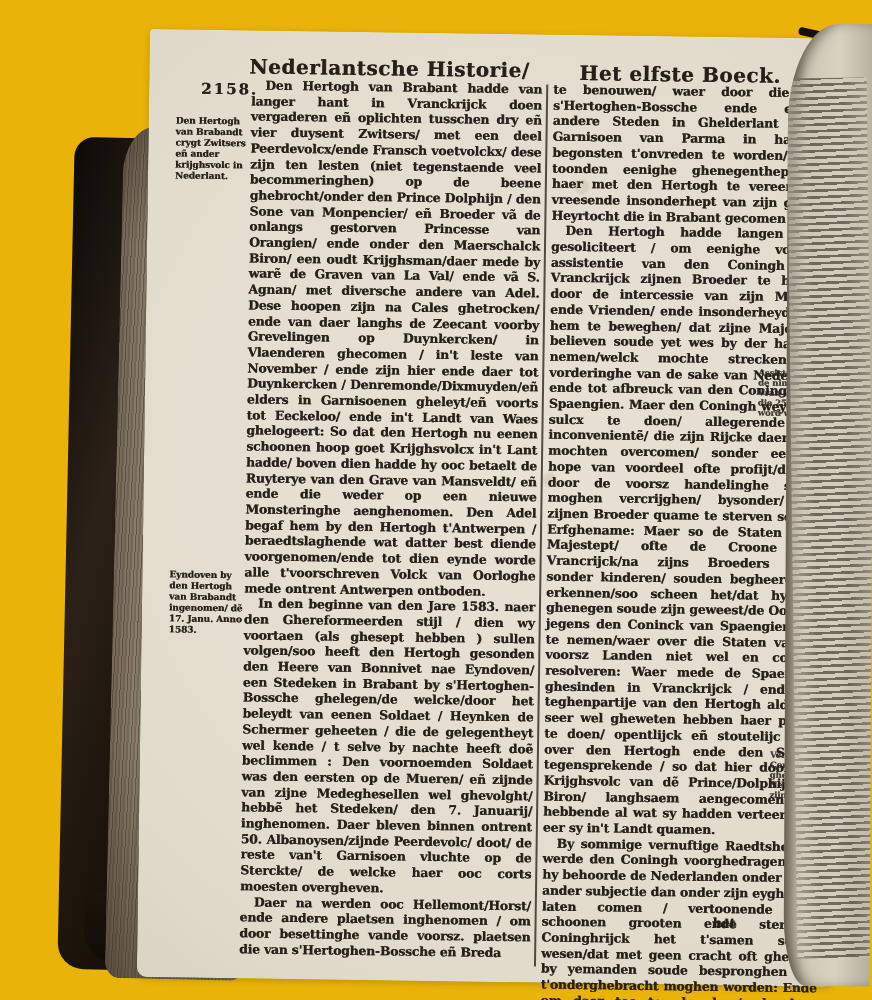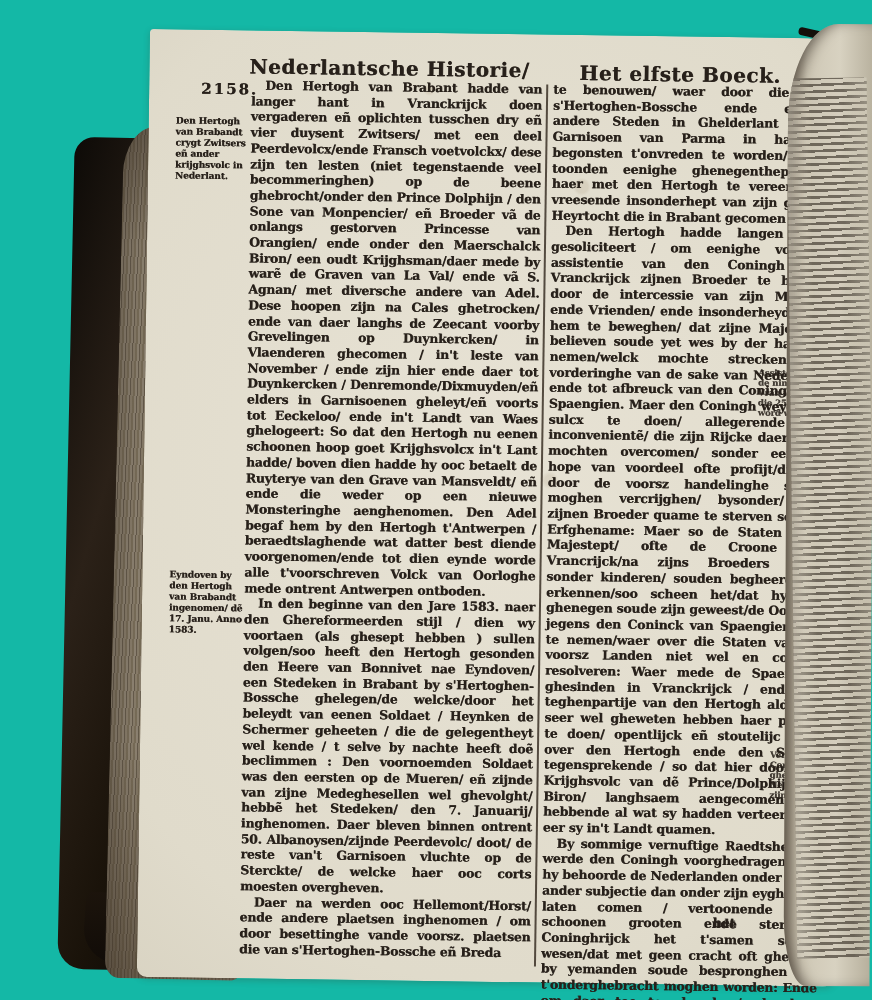--- a/index.html
+++ b/index.html
@@ -1,16 +1,16 @@
 <!DOCTYPE html>
 <html><head>
 <meta charset="utf-8">
 <style>
   html,body{margin:0;padding:0;background:#ffffff;}
-  .stage{position:relative;width:872px;height:1000px;background:#14b8a6;overflow:hidden;
+  .stage{position:relative;width:872px;height:1000px;background:#eab308;overflow:hidden;
          font-family:"DejaVu Serif","Liberation Serif",serif;}
 
   
   .cover{position:absolute;left:66px;top:138px;width:122px;height:832px;
          background:linear-gradient(105deg,#0d0a07 0%,#2b2118 38%,#191209 72%,#0a0705 100%);
          border-radius:20px 6px 10px 26px;transform:rotate(1.2deg);}
   .cover-bottom{position:absolute;left:84px;top:898px;width:200px;height:70px;
          background:linear-gradient(170deg,#1c140c,#0c0805);
          border-radius:8px 10px 22px 34px;transform:rotate(4deg);}
   .fore-edge{position:absolute;left:124px;top:126px;width:138px;height:852px;

